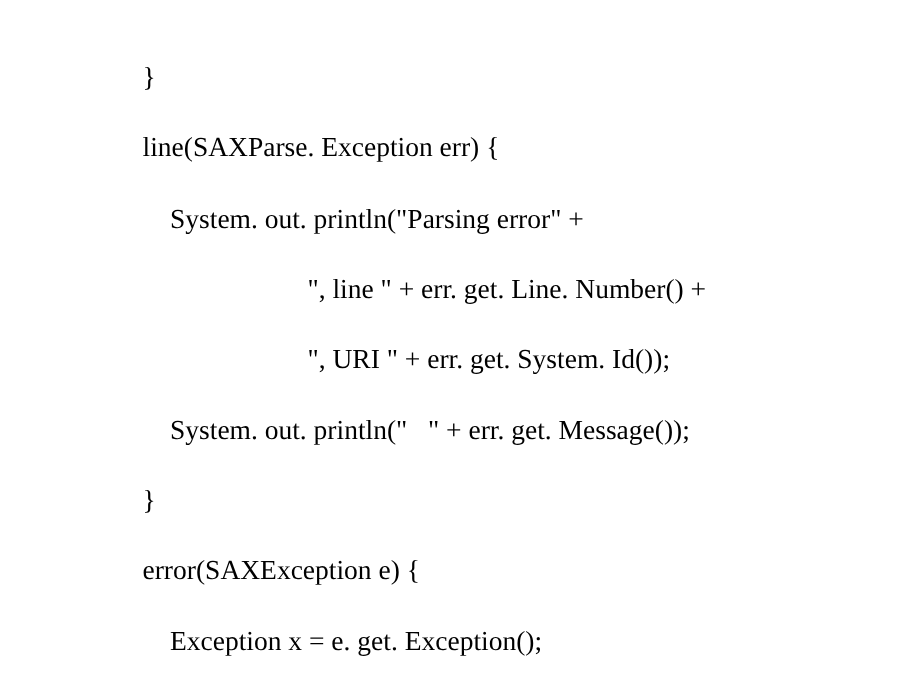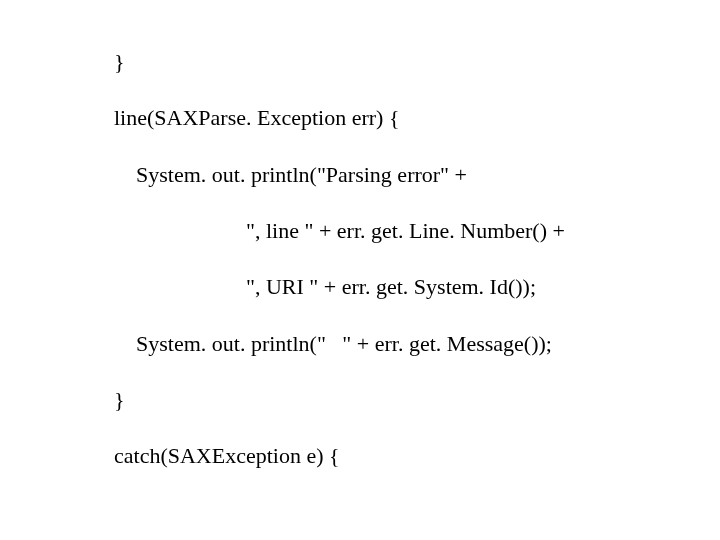--- a/index.html
+++ b/index.html
@@ -25,21 +25,22 @@
 <body>
 
 <div class="code-block">
 <span class="line">        }</span>
 <span class="line">        line(SAXParse. Exception err) {</span>
 <span class="line">            System. out. println("Parsing error" +</span>
 <span class="line">                                ", line " + err. get. Line. Number() +</span>
 <span class="line">                                ", URI " + err. get. System. Id());</span>
 <span class="line">            System. out. println("   " + err. get. Message());</span>
 <span class="line">        }</span>
-<span class="line">        catch(SAXException e) {</span>
+<span class="line">        error(SAXException e) {</span>
+<span class="line">            Exception x = e. get. Exception();</span>
 
 
 
 
 
 
 
 
 </div>
 

